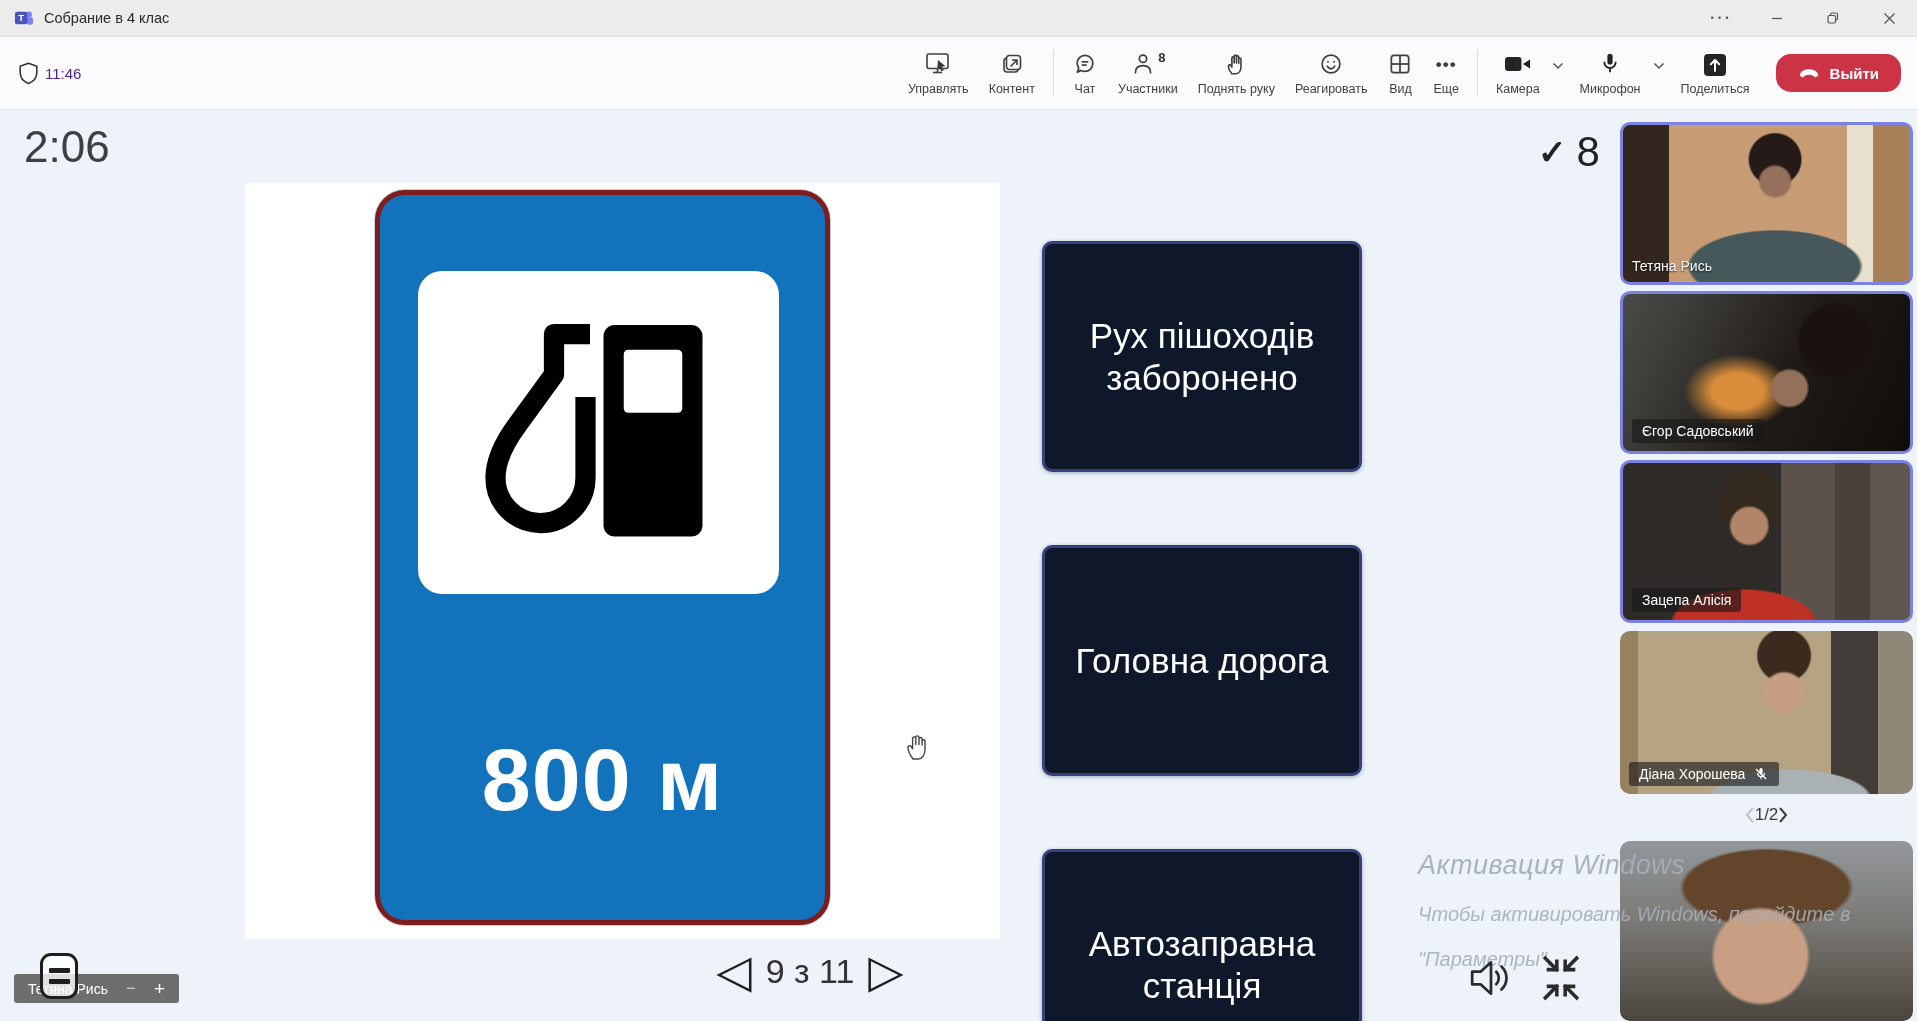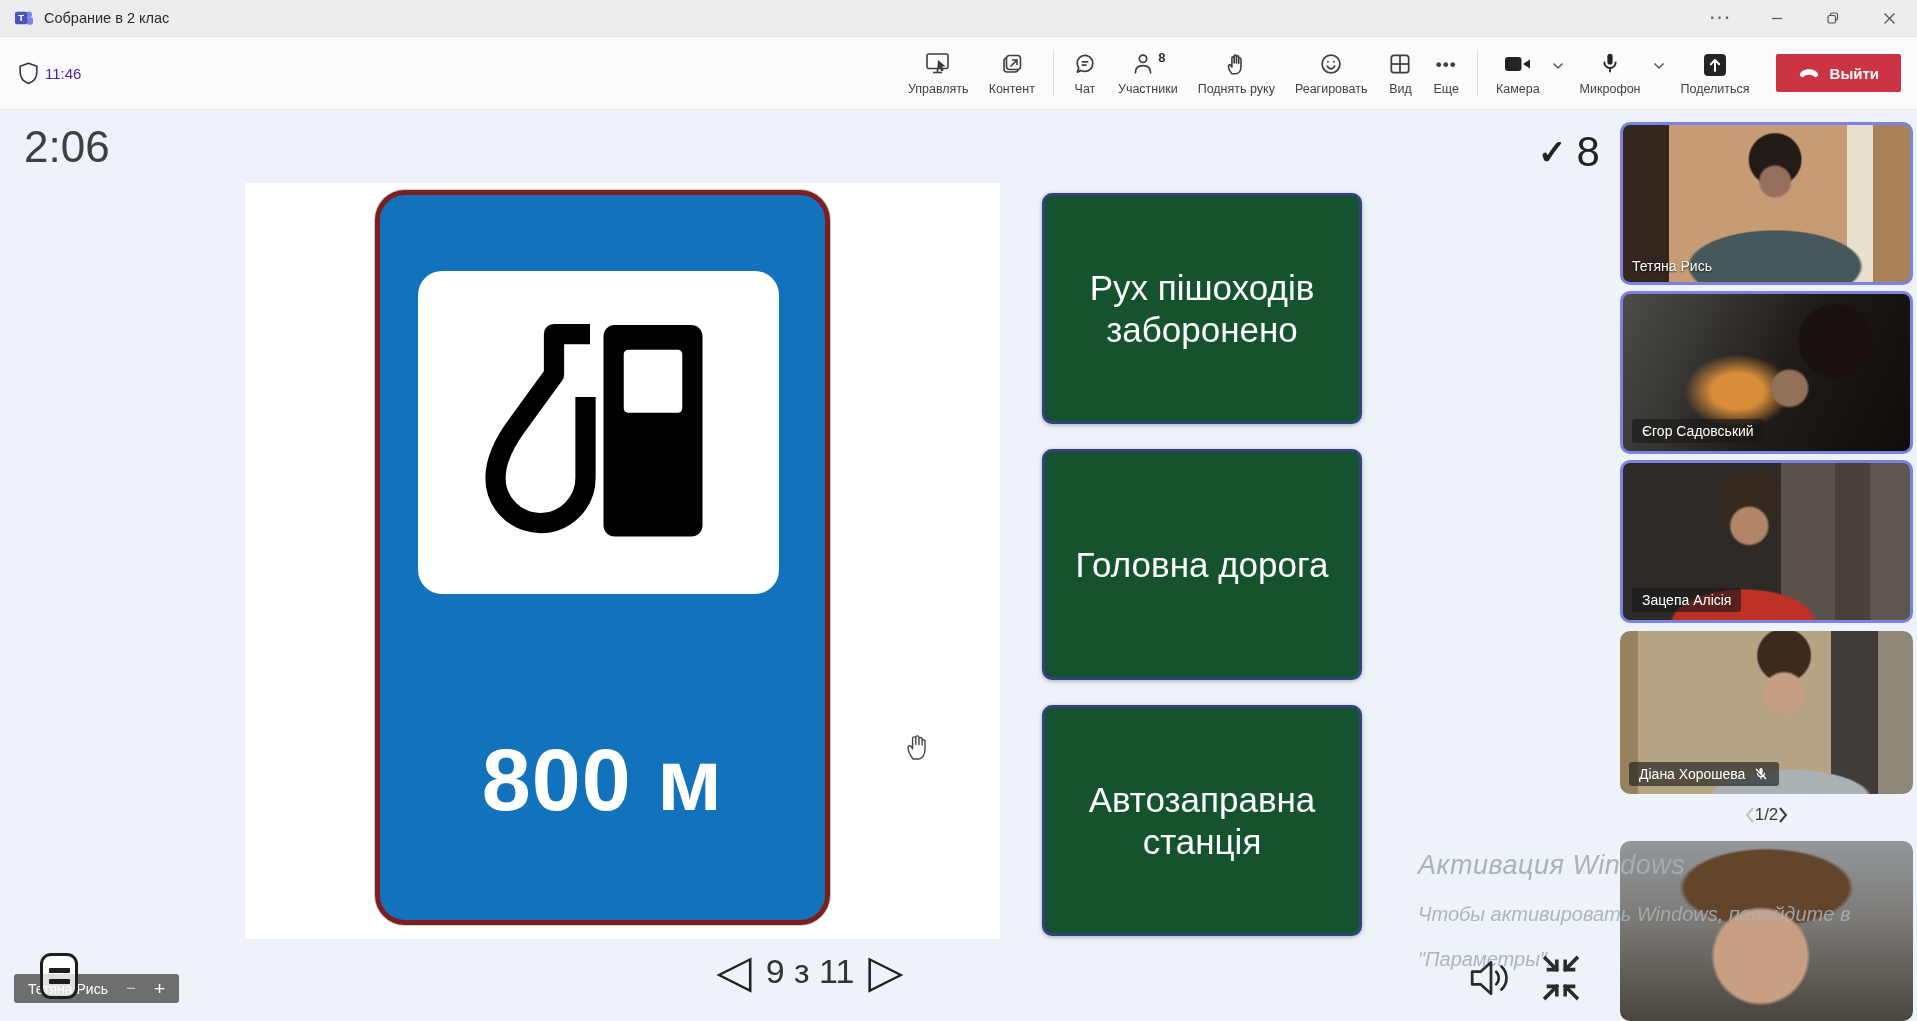--- a/index.html
+++ b/index.html
@@ -20,21 +20,21 @@
   .tb-left { display:flex; align-items:center; gap:4px; color:#4c1d95; font-size:15px; }
   .tb-group { margin-left:auto; display:flex; align-items:center; }
   .tb-item { display:flex; flex-direction:column; align-items:center; gap:3px;
     padding:4px 10px; color:#3f3f3f; font-size:12.5px; white-space:nowrap; cursor:default; }
   .tb-item .ic { height:28px; display:flex; align-items:flex-start; }
   .tb-count { font-size:13px; font-weight:700; color:#333; margin-left:2px; margin-top:-1px; }
   .tb-sep { width:1px; height:46px; background:#dcdcdc; margin:0 8px; }
   .dev { display:flex; align-items:center; }
   .chev { margin:0 6px 16px 2px; }
   .leave-btn { margin-left:16px; height:38px; padding:0 22px; background:#cc3344; border:none;
-    border-radius:2px; color:#fff; font-size:15px; font-weight:700; display:flex;
+    border-radius:15px; color:#fff; font-size:15px; font-weight:700; display:flex;
     align-items:center; gap:10px; font-family:"Liberation Sans", sans-serif; }
 
   
   .main { position:relative; height:911px; background:#eef3fa; overflow:hidden;padding-left:36px; }
 
   .quiz-timer { position:absolute; left:24px; top:12px; font-size:44px; color:#3c4043; }
   .quiz-score { position:absolute; left:1538px; top:18px; display:flex; align-items:center; gap:10px; }
   .quiz-score .chk { font-size:34px; font-weight:900; color:#222; }
   .quiz-score .num { font-size:42px; color:#222; }
 
@@ -43,24 +43,24 @@
   .sign { position:absolute; left:130px; top:7px; width:455px; height:735px;
     background:#1272bb; border:5px solid #7f1d1d; border-radius:30px;
     box-shadow:0 0 0 1px #c6ccd4; }
   .sign-plate { position:absolute; left:38px; top:76px; width:361px; height:323px;
     background:#fff; border-radius:24px; display:flex; align-items:center; justify-content:center; }
   .sign-distance { position:absolute; left:0; right:0; top:534px; text-align:center;
     color:#fff; font-size:88px; font-weight:700; letter-spacing:1px; }
 
   .answers { position:absolute; left:1042px; top:83px; width:320px;
     display:flex; flex-direction:column; gap:25px; }
-  .answer { height:231px; background:#14532d; border:3px solid #33417c; border-radius:10px;
+  .answer { height:231px; background:#0f172a; border:3px solid #33417c; border-radius:10px;
     box-shadow:0 1px 4px rgba(20,30,80,.35); color:#fff; display:flex; align-items:center;
     justify-content:center; text-align:center; font-size:35px; font-weight:500;
-    line-height:1.18; padding:0 20px; cursor:pointer; }
+    line-height:1.18; padding:0 20px; cursor:pointer;margin-top:48px; }
 
   .slide-nav { position:absolute; left:700px; top:838px; width:220px; display:flex;
     align-items:center; justify-content:center; gap:14px; color:#2a2a2a; }
   .slide-nav .arrow { font-size:46px; line-height:1; color:#1f1f1f; cursor:pointer; }
   .slide-nav .pos { font-size:34px; color:#333; }
 
   .menu-btn { position:absolute; left:40px; top:843px; width:38px; height:46px;
     border:3px solid #1e1e1e; border-radius:11px; background:rgba(255,255,255,.78);
     display:flex; flex-direction:column; align-items:center; justify-content:center;
     gap:6px; z-index:6; cursor:pointer; }
@@ -124,21 +124,21 @@
 </head>
 <body>
 
 <div class="titlebar">
   <svg width="20" height="20" viewBox="0 0 20 20">
     <circle cx="15" cy="6.5" r="3" fill="#7b83eb"></circle>
     <rect x="13" y="9.2" width="6" height="7.5" rx="2" fill="#7b83eb"></rect>
     <rect x="1" y="3.8" width="12.4" height="12.4" rx="2" fill="#4b53bc"></rect>
     <text x="7.2" y="13.2" fill="#fff" font-size="9.5" font-weight="bold" text-anchor="middle" font-family="Liberation Sans, sans-serif">T</text>
   </svg>
-  <span class="tb-title">Собрание в 2 клас</span>
+  <span class="tb-title">Собрание в 4 клас</span>
   <div class="win-btns">
     <div class="win-btn dots">···</div>
     <div class="win-btn">
       <svg width="12" height="12" viewBox="0 0 12 12">
           <line x1="1" y1="6.5" x2="11" y2="6.5" stroke="#555" stroke-width="1.2"></line>
         </svg>
     </div>
     <div class="win-btn">
       <svg width="14" height="14" viewBox="0 0 14 14" fill="none" stroke="#555" stroke-width="1.2">
         <rect x="2" y="4.5" width="7.5" height="7.5" rx="1.5"></rect>

